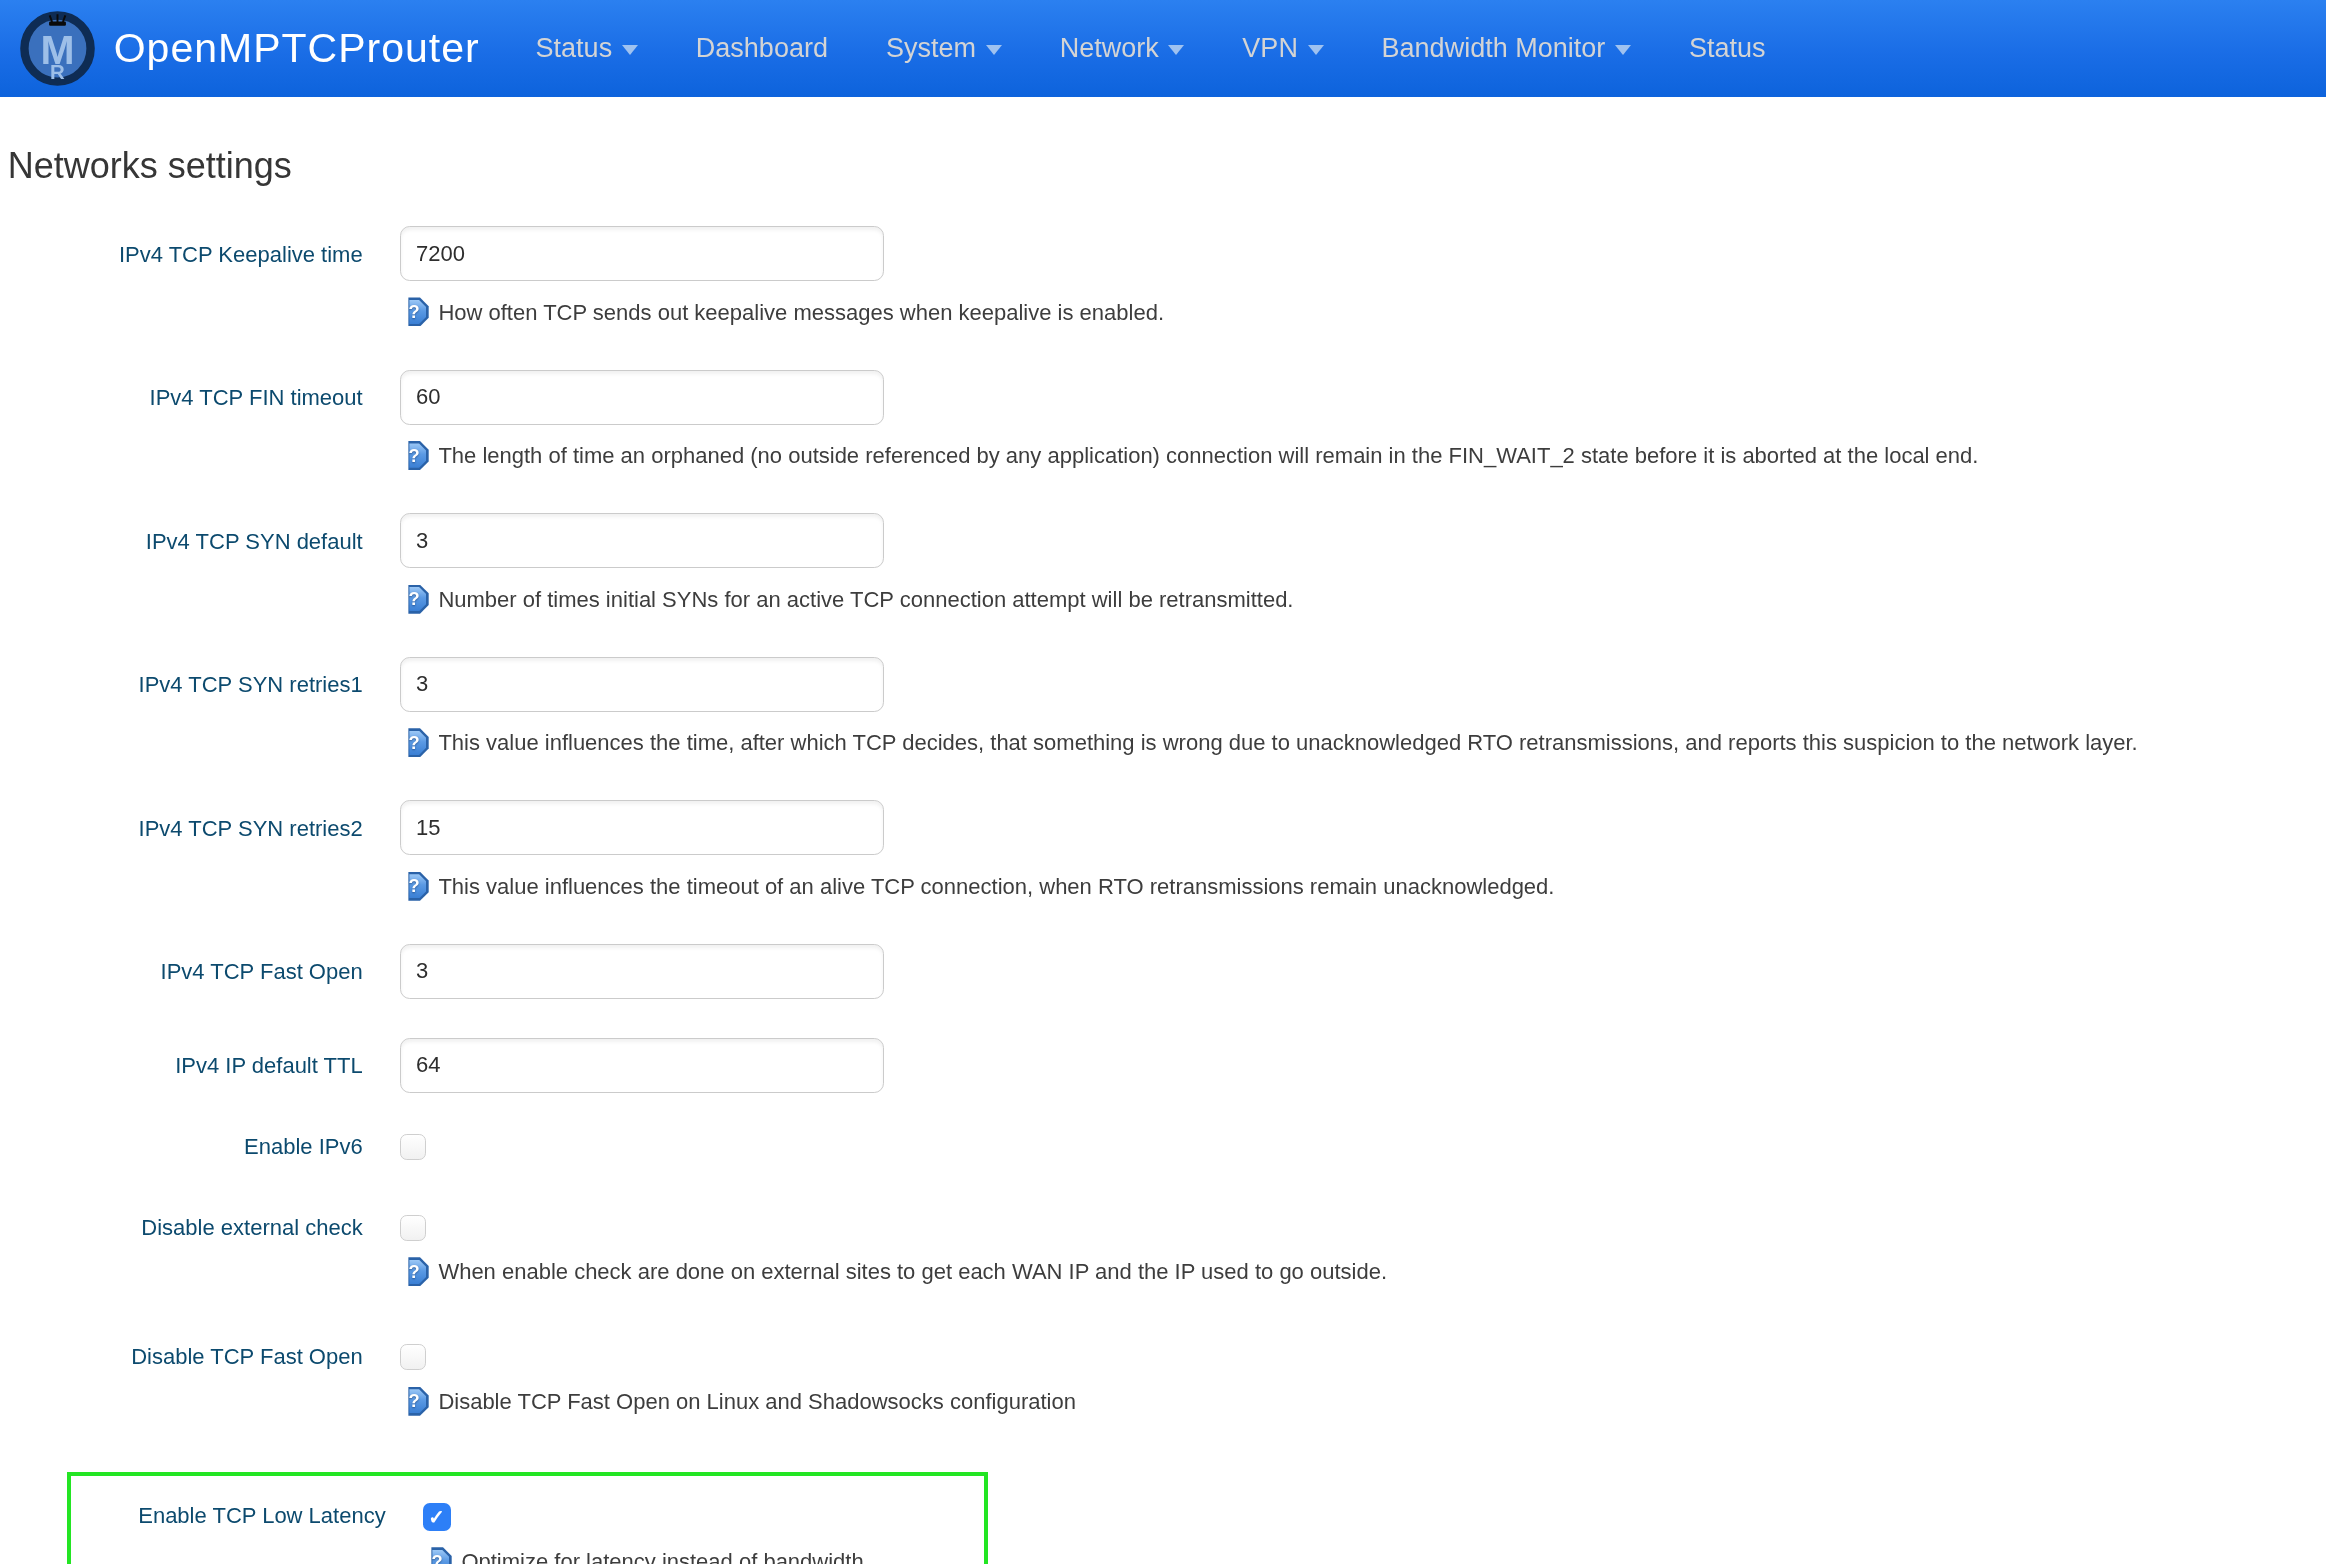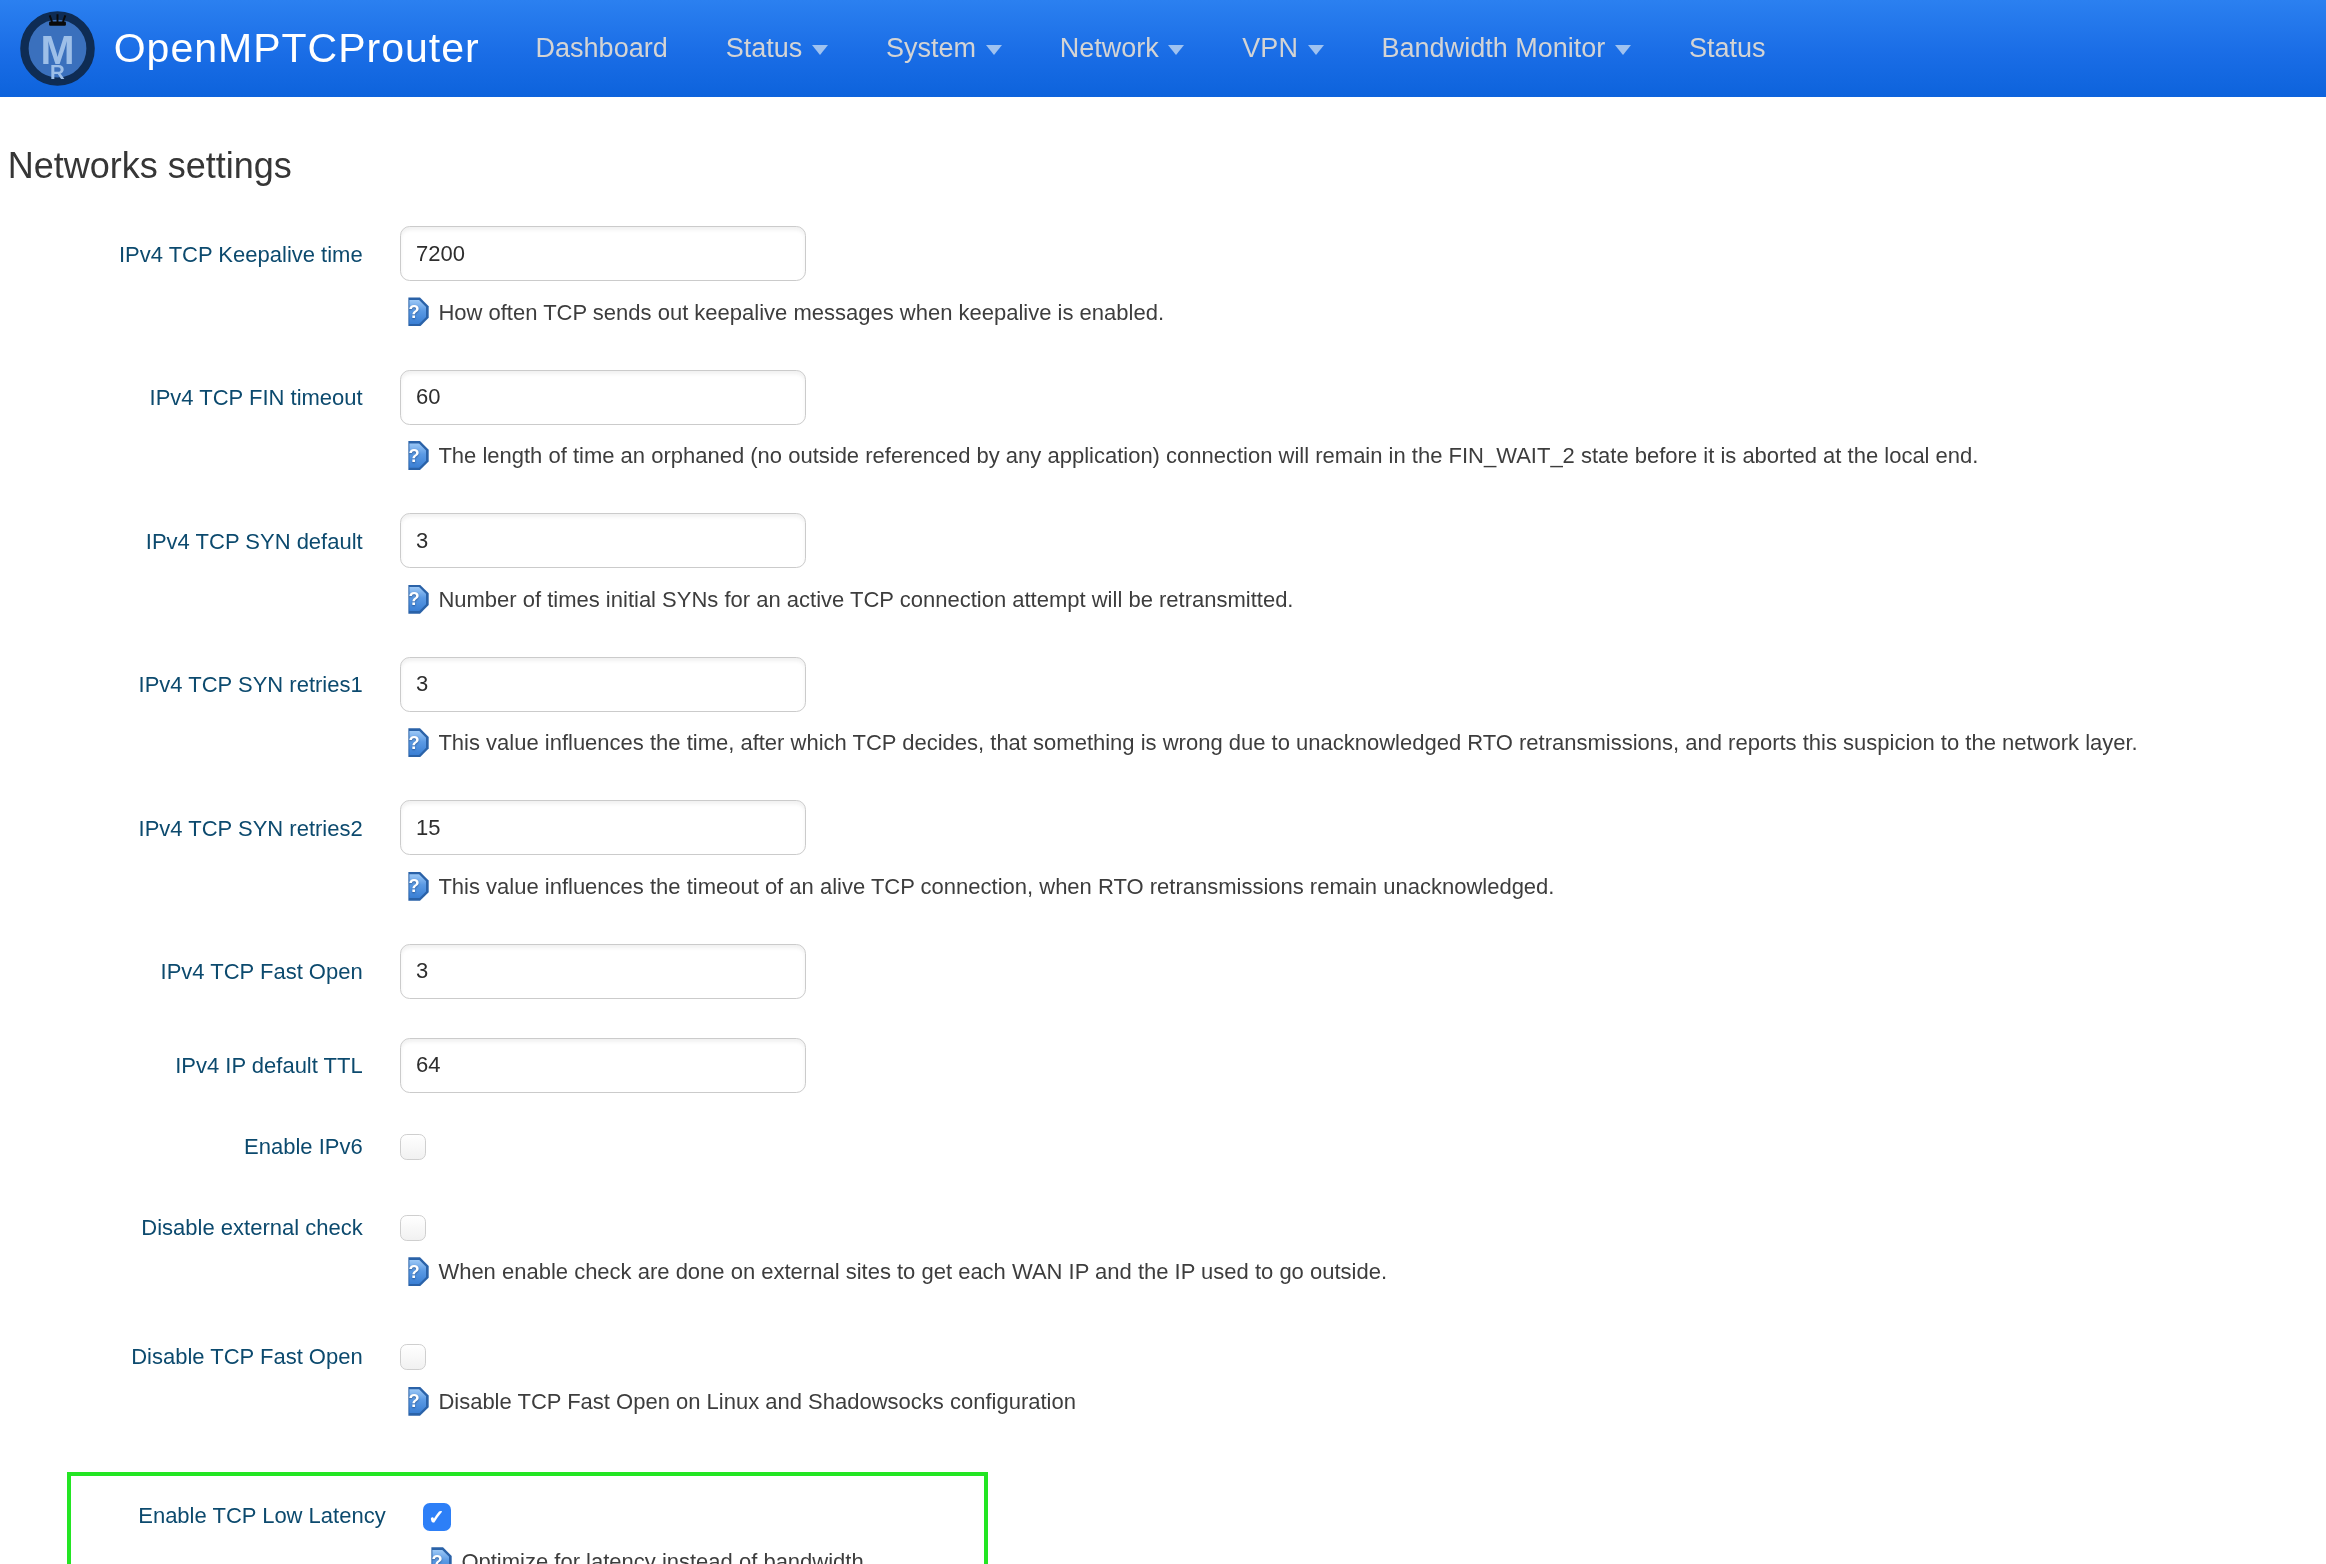--- a/index.html
+++ b/index.html
@@ -35,21 +35,21 @@
   .form-row.type-text { margin-bottom:39px; }
   .form-row.type-checkbox { margin-bottom:52px; }
   .row-label {
     width:392px; padding-right:37px; text-align:right;
     font-size:22px; color:#0c4a6e; line-height:29px; padding-top:13.5px;
   }
   .form-row.type-checkbox .row-label { padding-top:0; }
   .field { display:flex; flex-direction:column; flex:1; }
 
   .text-input {
-    width:406px; height:55px; border:1.9px solid #cbcbcb; border-radius:9.7px;
+    width:484px; height:55px; border:1.9px solid #cbcbcb; border-radius:9.7px;
     font-size:22px; color:#2e2e2e; padding:0 15.4px;
     font-family:"Liberation Sans", sans-serif;
     box-shadow: inset 0 2.9px 3.9px rgba(0,0,0,0.06);
     outline:none; background:#fff;
   }
 
   .checkbox {
     width:26px; height:26px; border-radius:6.8px; display:inline-flex;
     align-items:center; justify-content:center; cursor:pointer; margin-top:1.9px;
     border:1.9px solid #cfcfcf;
@@ -99,25 +99,25 @@
         <rect x="25" y="9.5" width="14" height="3.5" rx="1" fill="#0a0a0a"></rect>
         <path d="M27.5 10 L25.5 4.5 M32 10 L32 3.5 M36.5 10 L38.5 4.5" stroke="#0a0a0a" stroke-width="1.6" fill="none"></path>
       </g>
       <text x="32" y="45" font-size="34" font-weight="bold" fill="#9dbfe8" text-anchor="middle" font-family="Liberation Sans, sans-serif">M</text>
       <text x="32" y="57" font-size="17" font-weight="bold" fill="#9dbfe8" text-anchor="middle" font-family="Liberation Sans, sans-serif">R</text>
     </svg>
     <span class="brand-title">OpenMPTCProuter</span>
   </div>
   <nav class="nav-menu">
       <a class="nav-item">
+        <span class="lbl">Status</span>
+        <span class="caret"></span>
+      </a>
+      <a class="nav-item">
         <span class="lbl">Dashboard</span>
-      </a>
-      <a class="nav-item">
-        <span class="lbl">Status</span>
-        <span class="caret"></span>
       </a>
       <a class="nav-item">
         <span class="lbl">System</span>
         <span class="caret"></span>
       </a>
       <a class="nav-item">
         <span class="lbl">Network</span>
         <span class="caret"></span>
       </a>
       <a class="nav-item">

